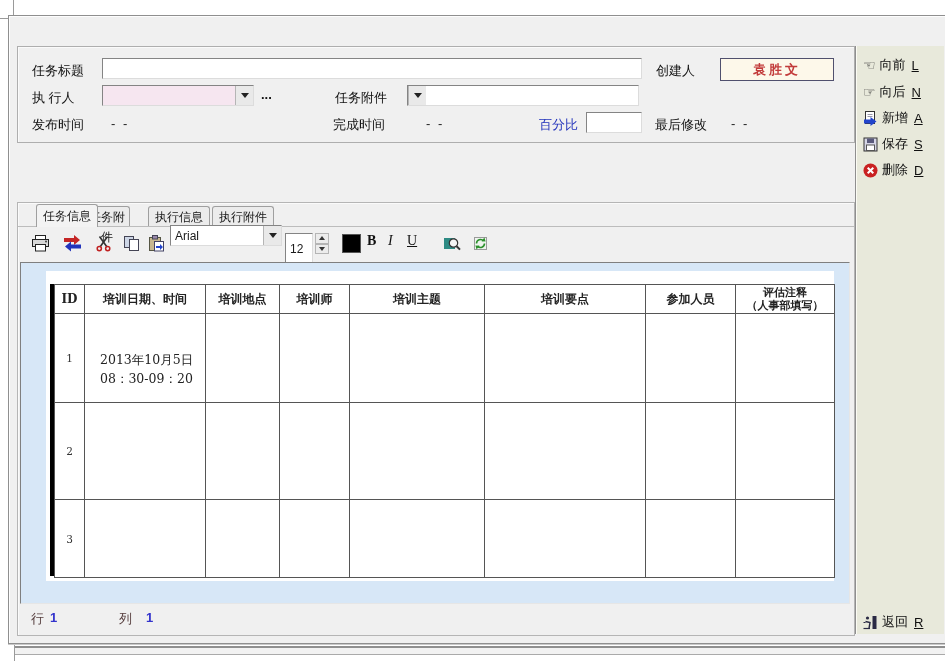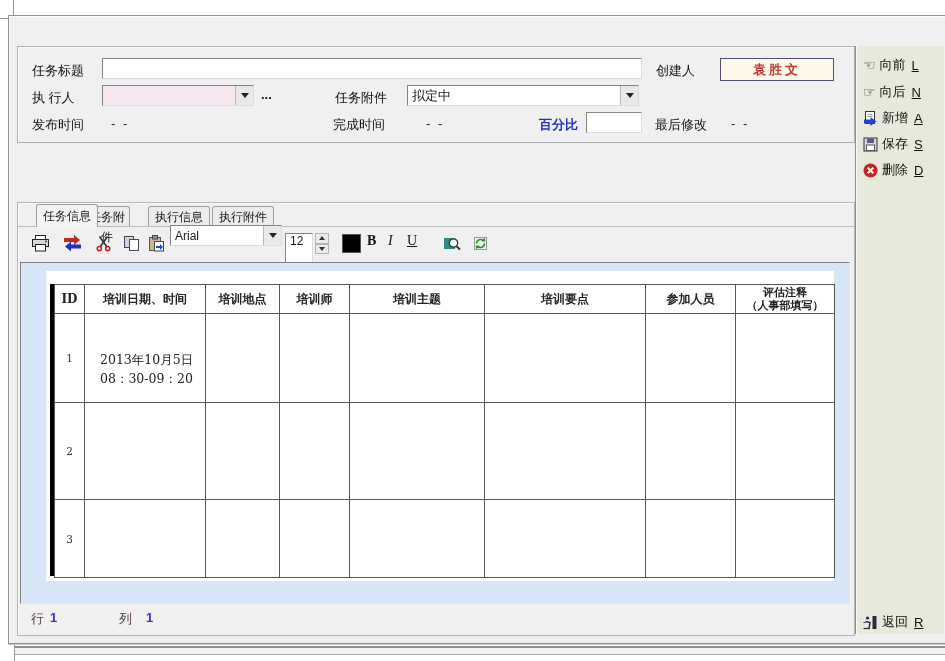--- a/index.html
+++ b/index.html
@@ -29,21 +29,21 @@
   .combo{display:flex;align-items:center;}
   .combo .cv{flex:1;padding-left:4px;font-size:13px;overflow:hidden;white-space:nowrap;}
   .drop{width:17px;align-self:stretch;background:#e9e9e9;border-left:1px solid #b5b5b5;display:flex;align-items:center;justify-content:center;}
   .tri-d{width:0;height:0;border-left:4px solid transparent;border-right:4px solid transparent;border-top:5px solid #222;}
   .tri-d.dis{border-top-color:#9a9a9a;}
   .tri-u-sm{width:0;height:0;border-left:3px solid transparent;border-right:3px solid transparent;border-bottom:4px solid #333;}
   .tri-d-sm{width:0;height:0;border-left:3px solid transparent;border-right:3px solid transparent;border-top:4px solid #333;}
   .spinbtn{flex:1;background:#ececec;border:1px solid #b5b5b5;display:flex;align-items:center;justify-content:center;}
   .creator-box{position:absolute;background:#fdf8ea;border:1px solid #50506e;display:flex;align-items:center;justify-content:center;}
   .creator-box span{color:#c23b3b;font-weight:bold;letter-spacing:3px;font-size:13px;}
-  .blue{color:#2233bb;font-weight:bold;}
+  .blue{color:#2233bb;font-weight:normal;}
   
   .tab{position:absolute;top:3px;height:20px;background:#ececec;border:1px solid #9f9f9f;border-bottom:none;
        border-radius:3px 3px 0 0;font-size:12px;text-align:center;line-height:20px;box-sizing:border-box;}
   .tab.active{top:1px;height:23px;background:#f3f3f3;line-height:22px;z-index:2;margin-left:16px;}
   .tabline{position:absolute;top:23px;left:0;width:100%;border-top:1px solid #bcbcbc;}
   
   .tbtn{position:absolute;top:29px;width:24px;height:22px;display:flex;align-items:center;justify-content:center;}
   .swatch{position:absolute;top:31px;width:17px;height:17px;background:#000;border:1px solid #555;}
   .fbtn{position:absolute;top:30px;font-family:"Liberation Serif","DejaVu Serif",serif;font-size:14px;color:#111;}
   
@@ -96,21 +96,20 @@
       <div class="sunken combo" style="left:84px;top:38px;width:152px;height:21px;background:#f6e6f0">
         <span class="cv"></span>
         <span class="drop">
             <span class="tri-d"></span>
           </span>
       </div>
       <span class="lbl" style="left:243px;top:40px;font-weight:bold">...</span>
 
       <span class="lbl" style="left:317px;top:42px">任务附件</span>
       <div class="sunken combo" style="left:389px;top:38px;width:232px;height:21px">
-        <span class="cv">拟定中</span>
         <span class="drop">
             <span class="tri-d"></span>
           </span>
       </div>
 
       <span class="lbl" style="left:14px;top:69px">发布时间</span>
       <span class="val" style="left:93px;top:69px">- -</span>
 
       <span class="lbl" style="left:315px;top:69px">完成时间</span>
       <span class="val" style="left:408px;top:69px">- -</span>
@@ -166,21 +165,21 @@
             <polygon points="8,11 12,11 12,9 15,12 12,15 12,13 8,13" fill="#2244cc"></polygon>
           </svg>
       </span>
 
       <div class="sunken combo" style="left:152px;top:22px;width:112px;height:21px">
         <span class="cv" style="font-size:12px">Arial</span>
         <span class="drop">
             <span class="tri-d"></span>
           </span>
       </div>
-      <div class="sunken" style="left:267px;top:30px;width:28px;height:32px;display:flex;align-items:flex-start">
+      <div class="sunken" style="left:267px;top:30px;width:28px;height:32px;display:flex;align-items:center">
         <span style="padding-left:4px;font-size:12px">12</span>
       </div>
       <span style="position:absolute;left:297px;top:30px;width:14px;height:21px;display:flex;flex-direction:column">
         <span class="spinbtn">
             <span class="tri-u-sm"></span>
           </span>
         <span class="spinbtn">
             <span class="tri-d-sm"></span>
           </span>
       </span>

